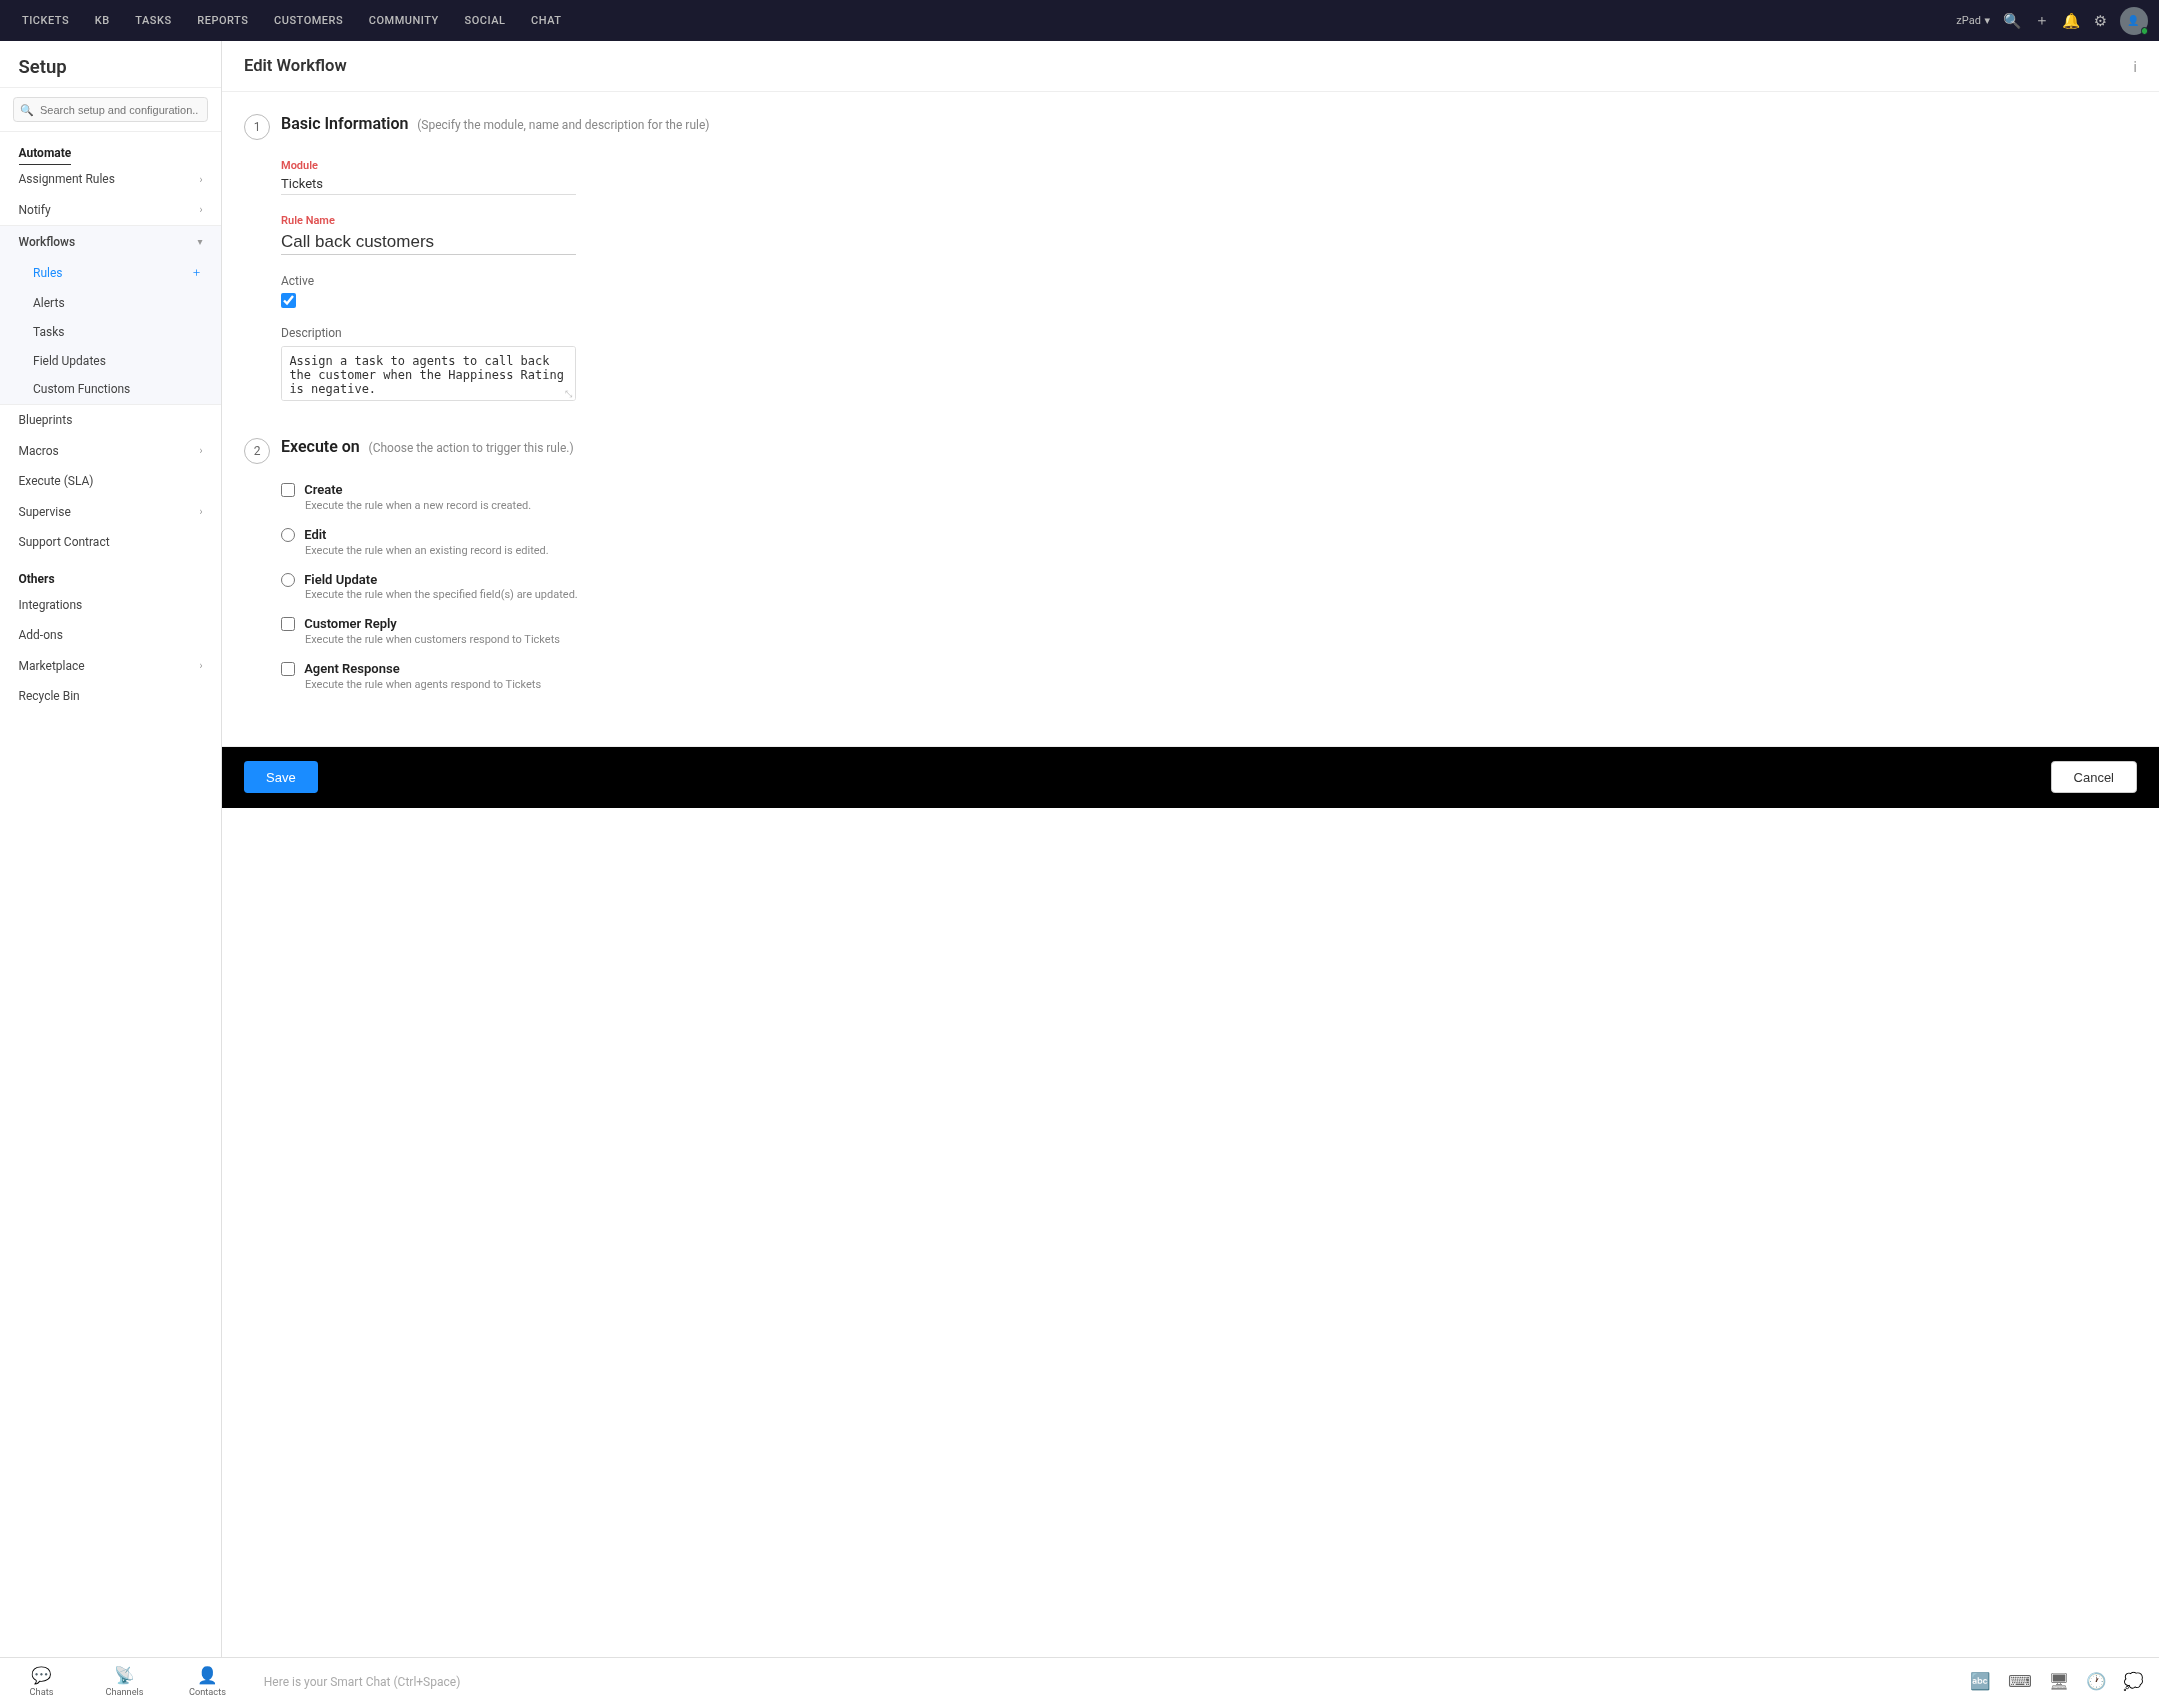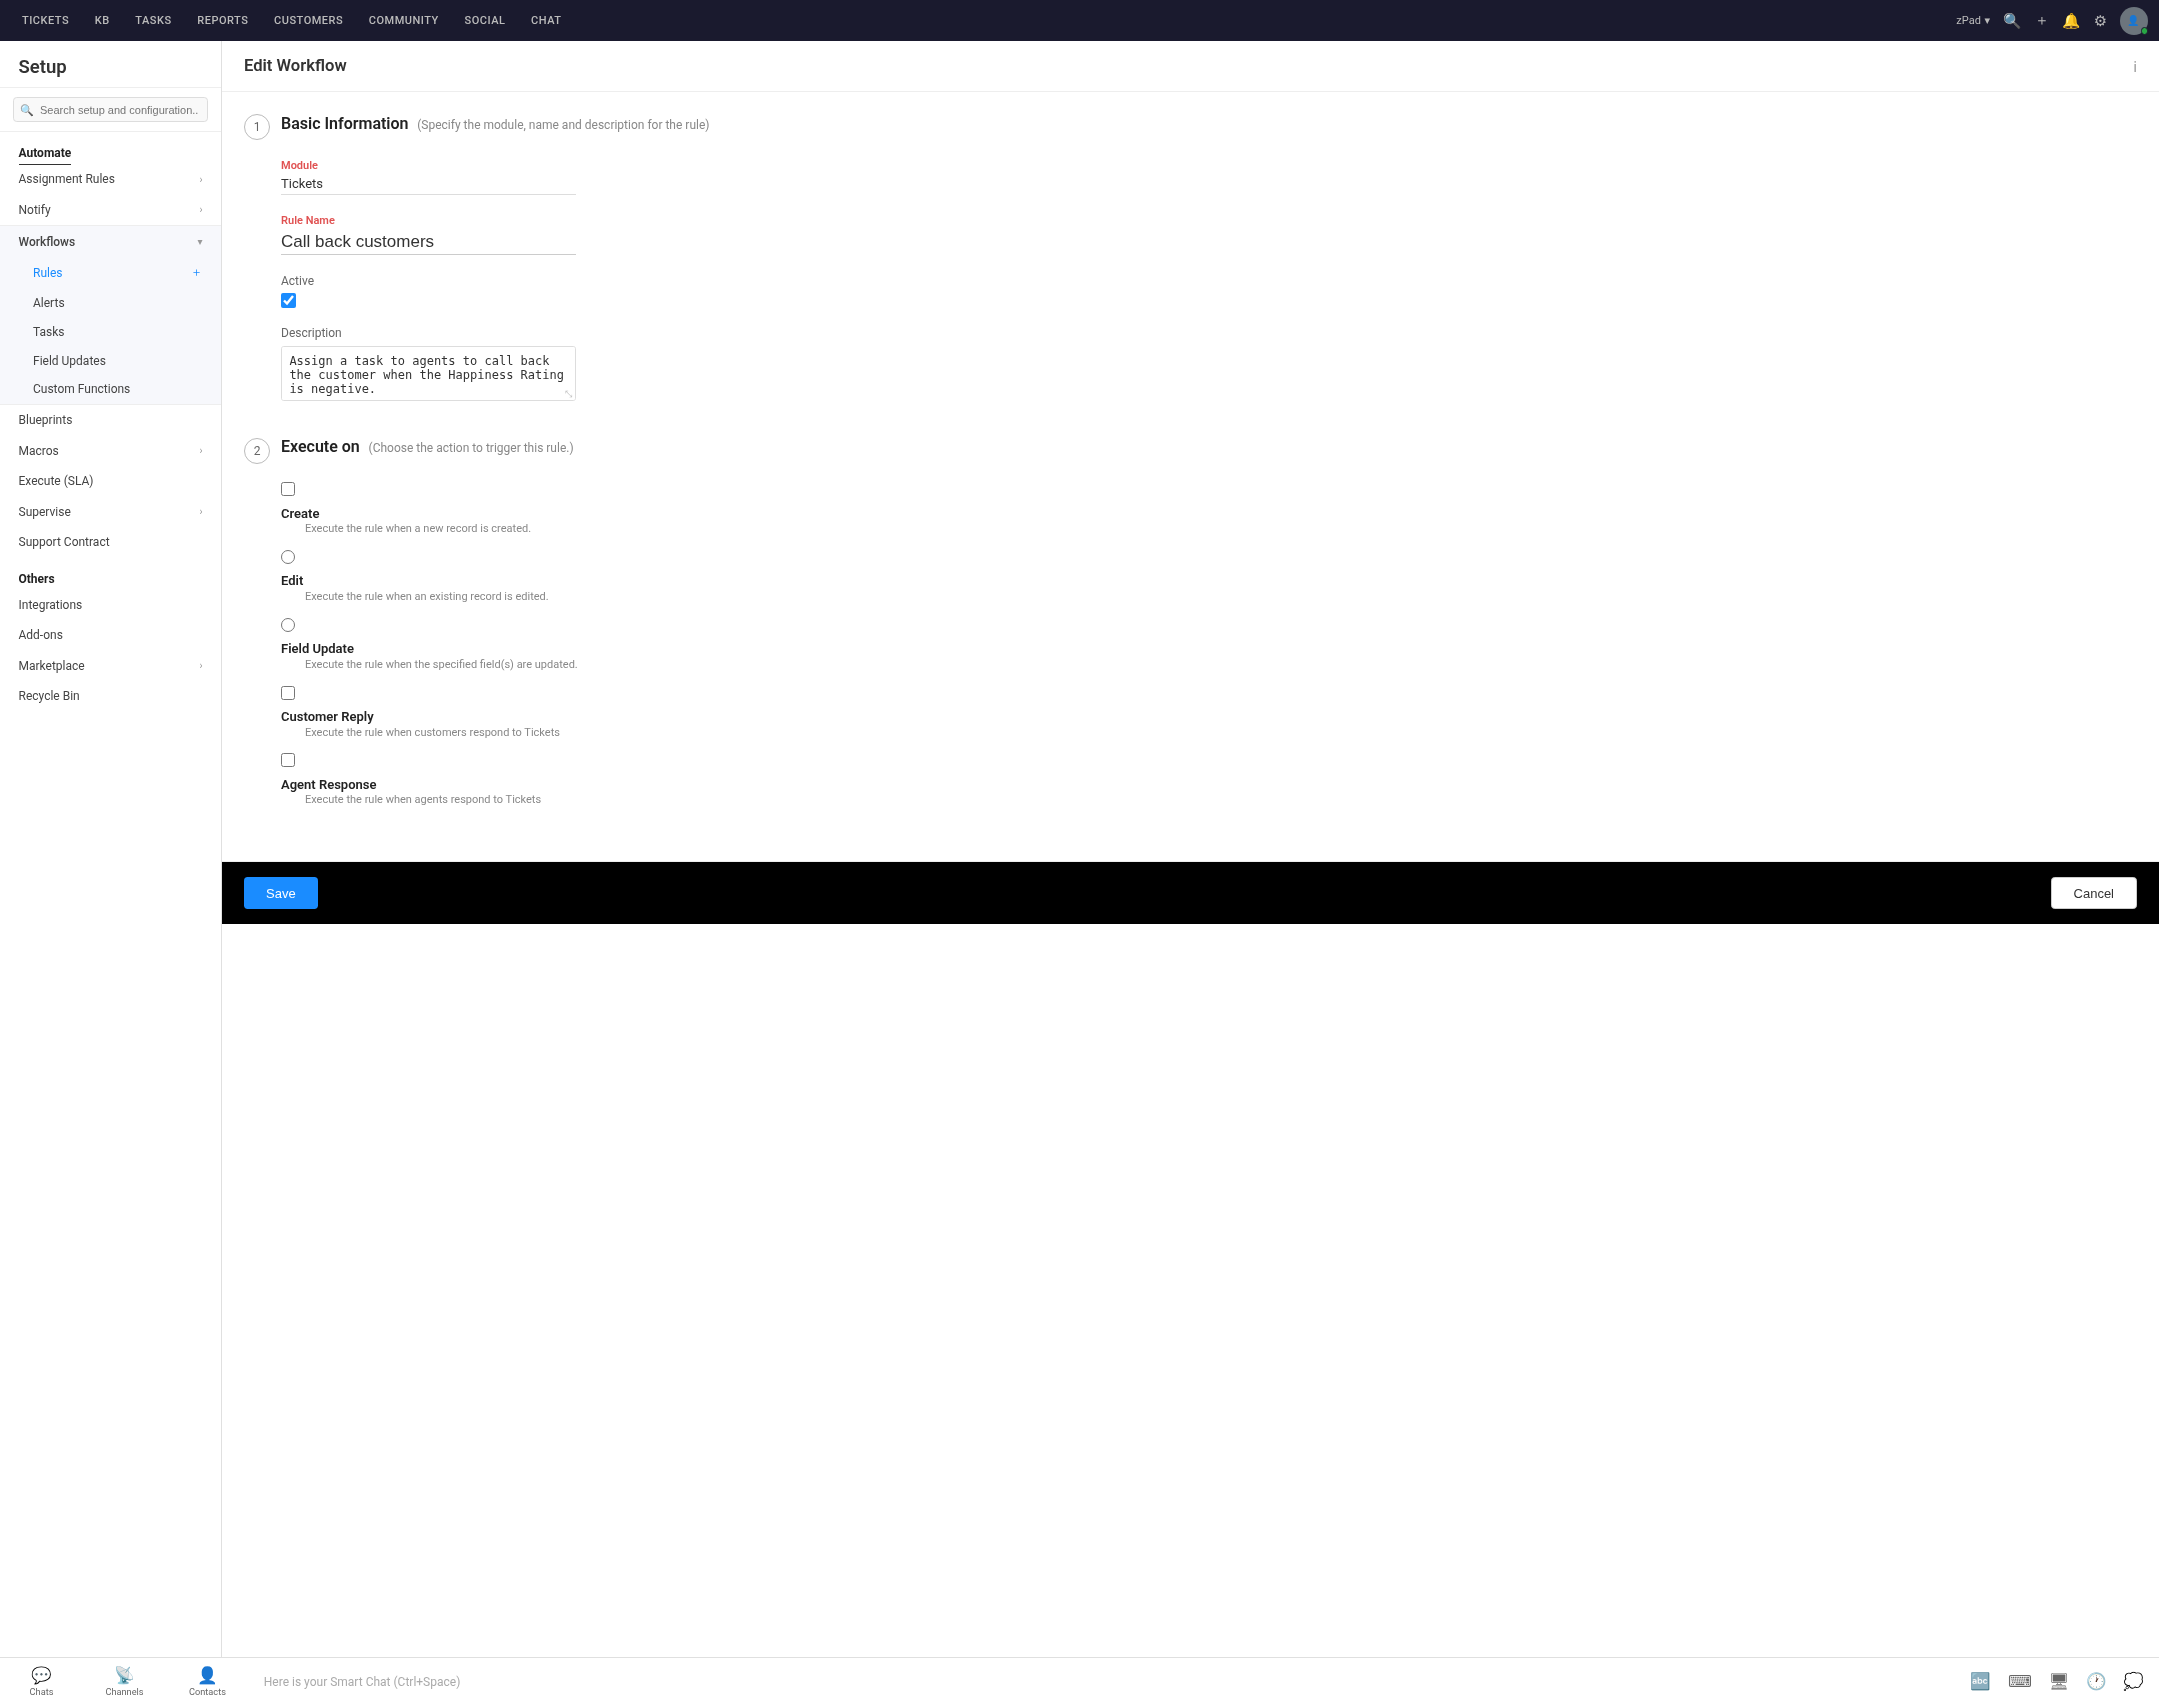--- a/index.html
+++ b/index.html
@@ -260,21 +260,21 @@
       position: absolute;
       bottom: 3.7px;
       right: 3.7px;
       color: #bbb;
       font-size: 9.2px;
     }
 
     
     .execute-options { padding-left: 37px; }
     .execute-option { margin-bottom: 14.8px; }
-    .execute-option-header { display: flex; align-items: flex-start; gap: 9.2px; margin-bottom: 1.8px; flex-direction: column; }
+    .execute-option-header { display: flex; align-items: flex-end; gap: 9.2px; margin-bottom: 1.8px; }
     .execute-option-title { font-size: 13px; font-weight: 600; color: #222; }
     .execute-option-desc { font-size: 11px; color: #888; margin-left: 24px; }
     .execute-option input[type=checkbox], .execute-option input[type=radio] {
       width: 14px; height: 14px; accent-color: #1a8cff;
     }
 
     
     .form-actions {
       padding: 14.8px 22px;
       border-top: 0.9px solid #eee;

